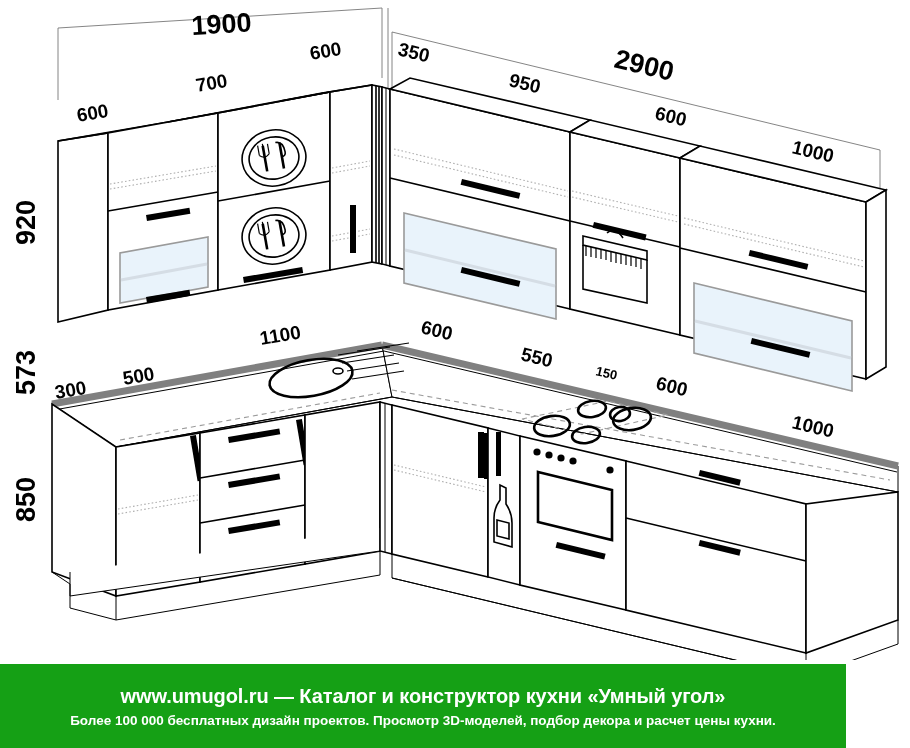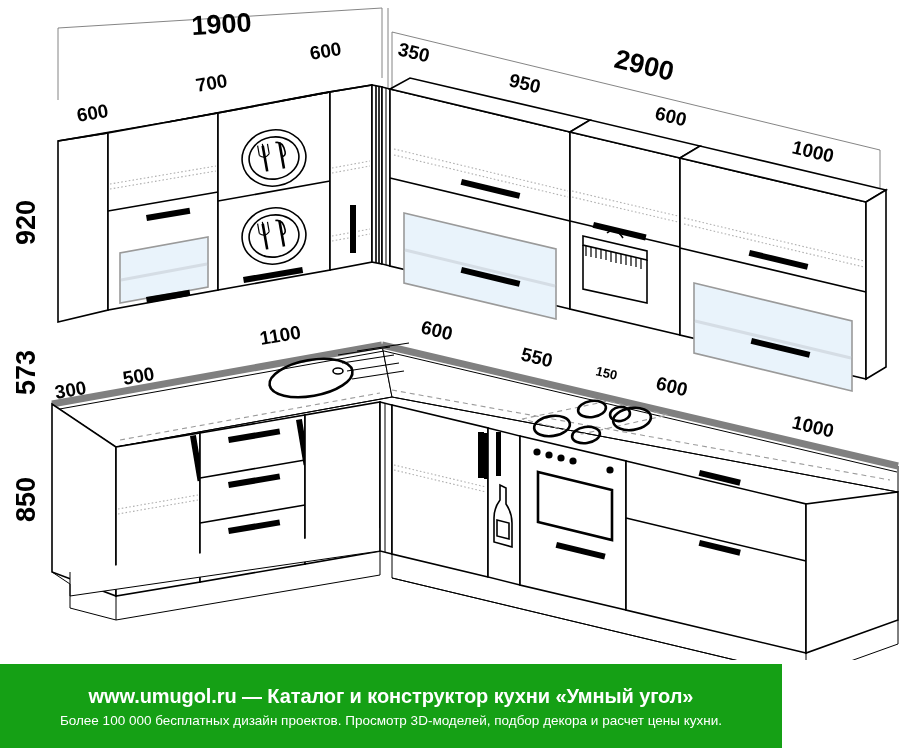--- a/index.html
+++ b/index.html
@@ -21,40 +21,40 @@
     left: 0; top: 0;
     width: 910px;
     height: 660px;
   }
   #diagram-layer svg { display: block; }
 
   
   #footer-banner {
     position: absolute;
     left: 0; top: 664px;
-    width: 782px;
+    width: 846px;
     height: 84px;
     background: #15a015;
     display: flex;
     flex-direction: column;
     align-items: center;
     justify-content: center;
   }
   #footer-line1 {
     color: #ffffff;
     font-size: 20px;
     font-weight: bold;
     letter-spacing: -0.1px;
     white-space: nowrap;
     margin-bottom: 5px;
   }
   #footer-line2 {
     color: #ffffff;
     font-size: 13.5px;
-    font-weight: normal;
+    font-weight: bold;
     white-space: nowrap;
   }
 
   
   .dim-major { font-family: "Liberation Sans", sans-serif; font-size: 27px; font-weight: bold; fill: #000; }
   .dim-mid   { font-family: "Liberation Sans", sans-serif; font-size: 19px; font-weight: bold; fill: #000; }
   .dim-small { font-family: "Liberation Sans", sans-serif; font-size: 13px; font-weight: bold; fill: #000; }
   .dim-vert  { font-family: "Liberation Sans", sans-serif; font-size: 27px; font-weight: bold; fill: #000; }
 </style>
 </head>

